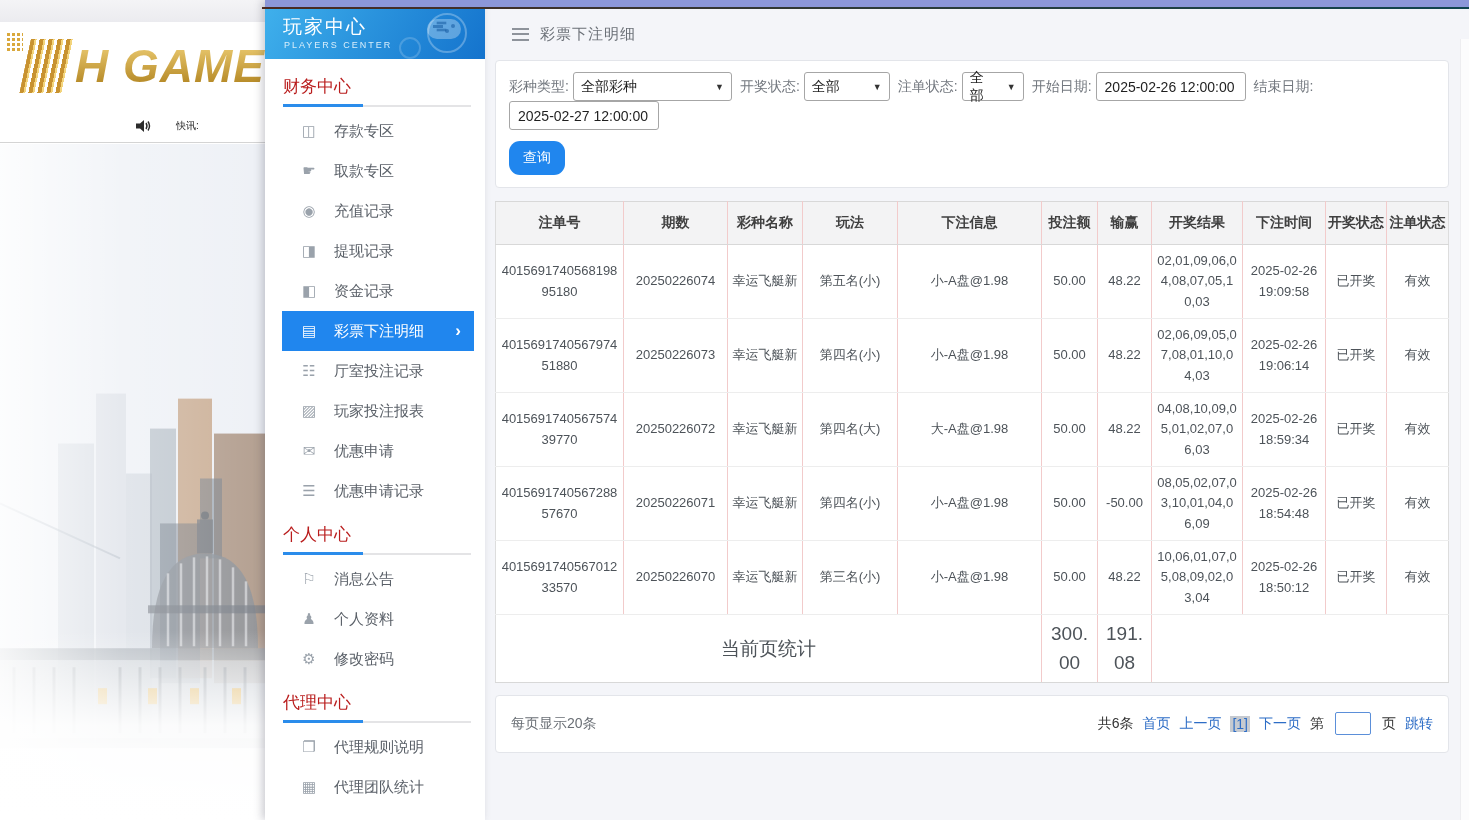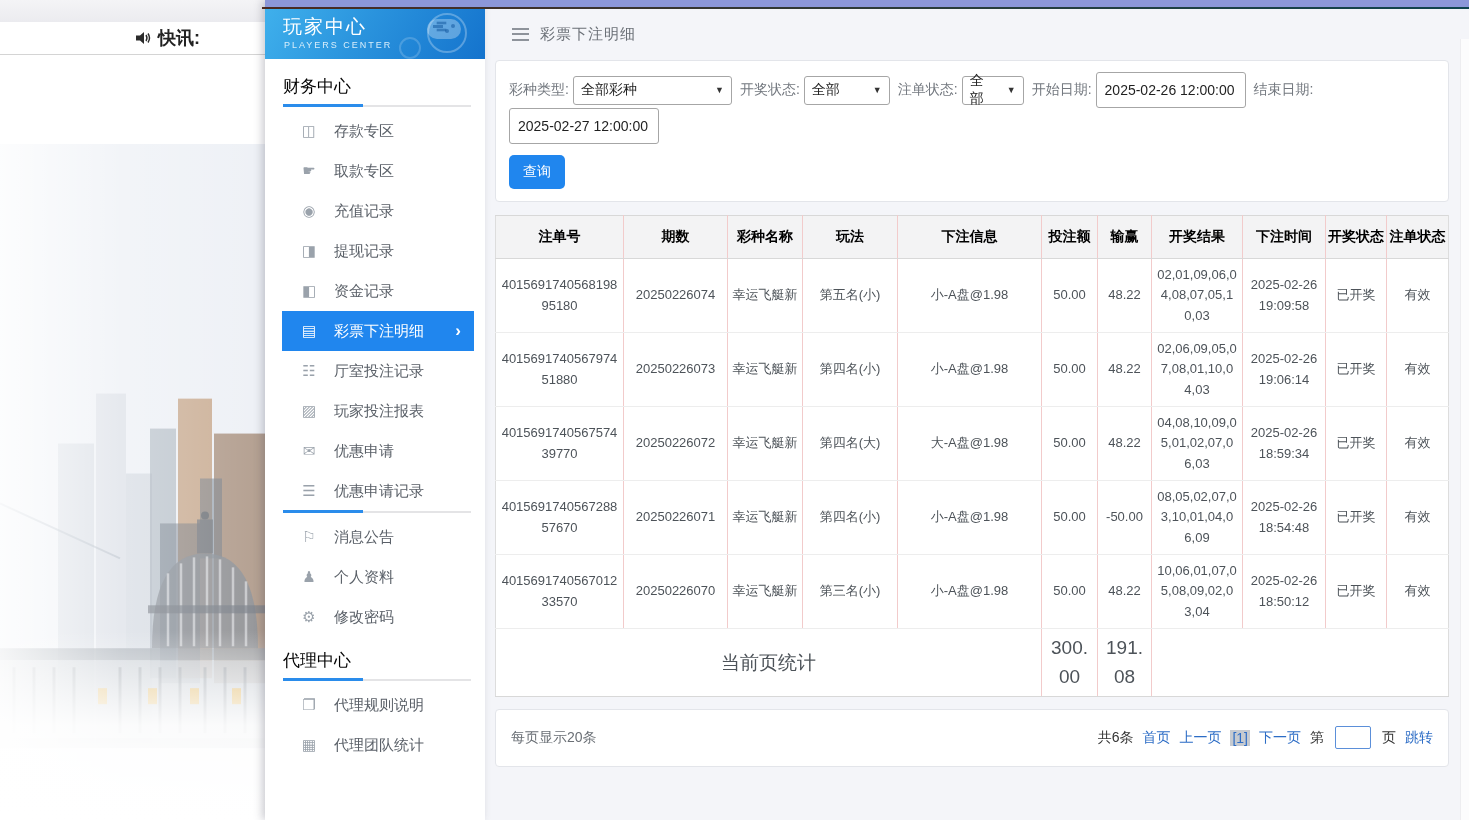--- a/index.html
+++ b/index.html
@@ -11,21 +11,21 @@
   .left-top-band { height:22px; background:linear-gradient(#f4f4f6,#ebebef); }
   .logo-row { height:88px; display:flex; align-items:center; padding-left:6px; background:#fff; overflow:hidden; white-space:nowrap; }
   .logo-dots { width:20px; height:20px; margin-right:2px; align-self:flex-start; margin-top:10px;
     background-image:radial-gradient(#d9a83c 1.5px, transparent 1.6px); background-size:5px 5px; }
   .logo-stripes { width:52px; height:54px; margin-right:6px; transform:skewX(-12deg);
     background:repeating-linear-gradient(90deg,#c89230 0 4px,#f3d47c 4px 6px,transparent 6px 9px); }
   .logo-text { font-size:46px; font-weight:bold; font-style:italic; letter-spacing:1px;
     background:linear-gradient(#f2d37b,#a97a15); -webkit-background-clip:text; background-clip:text; color:transparent; }
   .news-row { height:33px; display:flex; align-items:center; padding-left:136px; background:#fff; border-bottom:1px solid #d4d4d4; }
   .news-row .speaker { margin-right:6px; display:inline-flex; }
-  .news-label { font-size:18px; font-weight:bold; color:#222; }
+  .news-label { font-size:10px; font-weight:normal; color:#222;margin-left:18px; }
   .city-scene { position:absolute; left:0; top:144px; right:0; bottom:0; }
   .city-scene svg { width:100%; height:100%; display:block; }
 
   
   .top-strip { position:absolute; left:265px; right:0; top:0; height:7px; background:#8c97d9; z-index:30; }
   .top-strip-line { position:absolute; left:262px; right:0; top:7px; height:2px; z-index:30;
     background:linear-gradient(90deg,#4a2a22,#2b3c3a 55%,#10444f); }
 
   
   .sidebar { position:absolute; left:265px; top:0; width:220px; height:100%; background:#fff;
@@ -36,21 +36,21 @@
   .sidebar-header .sb-sub { color:#d9eefb; font-size:9px; letter-spacing:2px; padding-left:19px; }
   .sb-deco-circle { position:absolute; border:2px solid rgba(255,255,255,.28); border-radius:50%; }
   .sb-deco-c1 { width:40px; height:40px; right:18px; top:4px; }
   .sb-deco-c2 { width:22px; height:22px; right:64px; top:28px; border-color:rgba(255,255,255,.18); }
   .sb-gamepad { position:absolute; right:24px; top:10px; width:34px; height:20px; border-radius:10px;
     background:rgba(255,255,255,.30); }
   .sb-gamepad:before { content:""; position:absolute; left:6px; top:6px; width:10px; height:3px; background:rgba(20,90,160,.55); box-shadow:3.5px -3.5px 0 -0.2px rgba(20,90,160,.55), 3.5px 3.5px 0 -0.2px rgba(20,90,160,.55); }
   .sb-gamepad:after { content:""; position:absolute; right:6px; top:5px; width:4px; height:4px; border-radius:50%; background:rgba(20,90,160,.55); box-shadow:-6px 5px 0 rgba(20,90,160,.55); }
 
   .sb-menu { padding-top:4px; }
-  .sb-section-label { color:#000000; font-size:17px; padding:12px 0 7px 18px; }
+  .sb-section-label { color:#b91c1c; font-size:17px; padding:12px 0 7px 18px; }
   .sb-section-line { height:2px; background:#e4e4e6; margin:0 14px 4px 18px; position:relative; }
   .sb-section-line:before { content:""; position:absolute; left:0; top:-1px; width:80px; height:3px; background:#2a8ceb; }
   .sb-item { height:40px; display:flex; align-items:center; margin:0 11px 0 17px; padding-left:17px;
     color:#5a6068; font-size:15px; cursor:pointer; position:relative; }
   .sb-item .sb-ico { width:20px; margin-right:15px; color:#9aa2ab; font-size:15px; text-align:center; flex:none; }
   .sb-item.active { background:#2086ee; color:#fff; }
   .sb-item.active .sb-ico { color:#fff; }
   .sb-item .sb-arrow { position:absolute; right:13px; color:#fff; font-size:17px; font-weight:bold; }
 
   
@@ -63,28 +63,28 @@
 
   .filter-panel { margin:1px 20px 13px 10px; background:#fff; border:1px solid #e3e5ea; border-radius:4px; padding:11px 13px 12px; }
   .filter-row { display:flex; align-items:center; flex-wrap:wrap; font-size:14px; color:#73787f; }
   .f-label { margin-right:4px; white-space:nowrap; }
   .fake-select { border:1px solid #a6a6a6; border-radius:3px; height:29px; background:#fff; color:#1f1f1f;
     display:inline-flex; align-items:center; padding:0 7px; margin-right:8px; cursor:pointer; }
   .fake-select .chev { margin-left:auto; font-size:9px; color:#333; padding-left:10px; }
   .sel-type { width:159px; }
   .sel-draw { width:86px; }
   .sel-order { width:62px; }
-  .date-input { width:150px; height:36px; border:1px solid #a6a6a6; border-radius:3px; padding:0 8px;
+  .date-input { width:150px; height:29px; border:1px solid #a6a6a6; border-radius:3px; padding:0 8px;
     font-size:14px; color:#1f1f1f; margin-right:8px; font-family:inherit; }
   .search-btn { margin-top:11px; background:#2086ee; border:none; color:#fff; font-size:14px;
-    padding:8px 14px; border-radius:5px; cursor:pointer; }
+    padding:8px 14px; border-radius:11px; cursor:pointer; }
 
   .table-panel { margin:0 20px 0 10px; background:#fff; }
   table.bets { width:954px; border-collapse:collapse; table-layout:fixed; }
-  table.bets th { background:#f3f3f4; color:#000000; font-size:14px; font-weight:bold; height:43px;
+  table.bets th { background:#f3f3f4; color:#404040; font-size:14px; font-weight:bold; height:43px;
     border-top:1px solid #d8d8d8; border-bottom:1px solid #d8d8d8; border-left:1px solid #f2cbcb; border-right:1px solid #f2cbcb;
     padding:4px 2px; }
   table.bets td { color:#4d5359; font-size:13px; text-align:center; vertical-align:middle;
     border:1px solid #f2cbcb; border-top-color:#ededed; border-bottom-color:#ededed;
     padding:4px 4px; word-break:break-all; line-height:1.55; }
   table.bets tbody td { height:74px; }
   table.bets tr.summary td { height:37px; font-size:19px; border-top-color:#dcdcdc; }
   table.bets th:first-child, table.bets td:first-child { border-left-color:#ddd; }
   table.bets th:last-child,  table.bets td:last-child  { border-right-color:#ddd; }
   table.bets tr:last-child td { border-bottom-color:#d8d8d8; }
@@ -95,20 +95,25 @@
   .pager { display:flex; align-items:center; gap:9px; color:#333; }
   .pager a { color:#2d6dc6; text-decoration:none; cursor:pointer; }
   .pager .current { background:#c6cad0; color:#2d6dc6; padding:0 2px; }
   .jump-input { width:36px; height:23px; border:1px solid #5b8fd9; border-radius:2px; margin:0 2px; }
 </style>
 </head>
 <body>
 
 <div class="left-region">
   <div class="left-top-band"></div>
+  <div class="logo-row">
+    <div class="logo-dots"></div>
+    <div class="logo-stripes"></div>
+    <div class="logo-text">H GAME</div>
+  </div>
   <div class="news-row">
     <span class="speaker">
       <svg width="16" height="14" viewBox="0 0 16 14">
           <polygon points="0,4.5 4,4.5 8,1 8,13 4,9.5 0,9.5" fill="#2b2b2b"></polygon>
           <path d="M10 4 q2 3 0 6" stroke="#2b2b2b" stroke-width="1.4" fill="none"></path>
           <path d="M12 2.5 q3 4.5 0 9" stroke="#2b2b2b" stroke-width="1.4" fill="none"></path>
         </svg>
     </span>
     <span class="news-label">快讯:</span>
   </div>
@@ -230,20 +235,21 @@
         <span>玩家投注报表</span>
       </div>
       <div class="sb-item">
         <span class="sb-ico">✉</span>
         <span>优惠申请</span>
       </div>
       <div class="sb-item">
         <span class="sb-ico">☰</span>
         <span>优惠申请记录</span>
       </div>
+      <div class="sb-section-label">个人中心</div>
       <div class="sb-section-line"></div>
       <div class="sb-item">
         <span class="sb-ico">⚐</span>
         <span>消息公告</span>
       </div>
       <div class="sb-item">
         <span class="sb-ico">♟</span>
         <span>个人资料</span>
       </div>
       <div class="sb-item">

